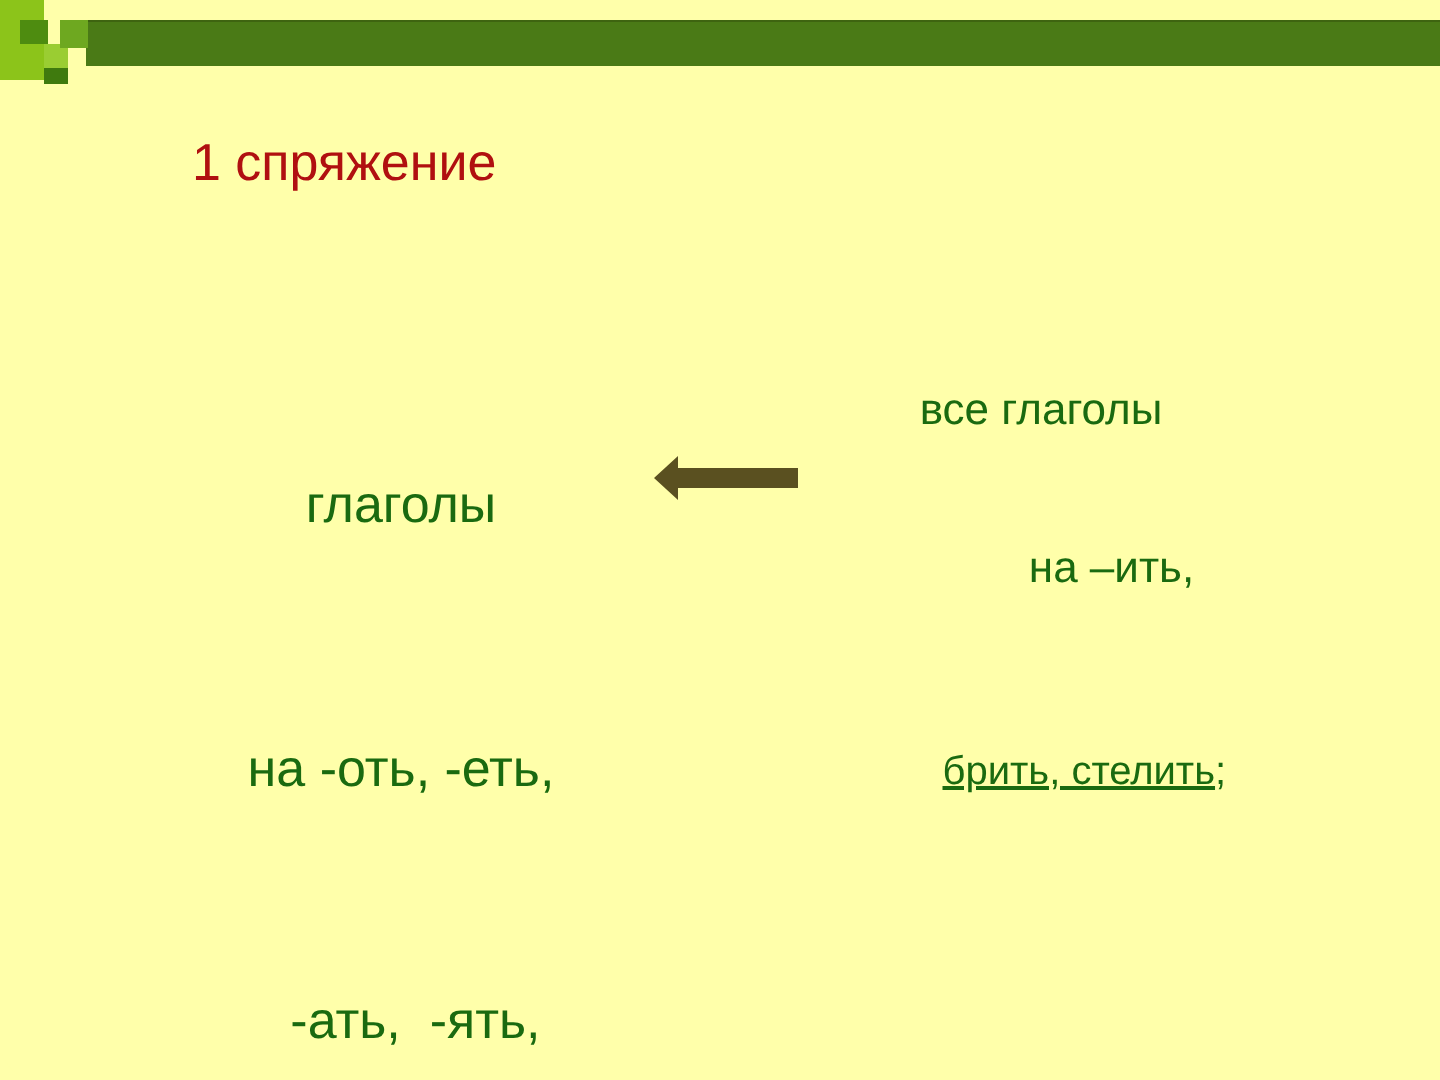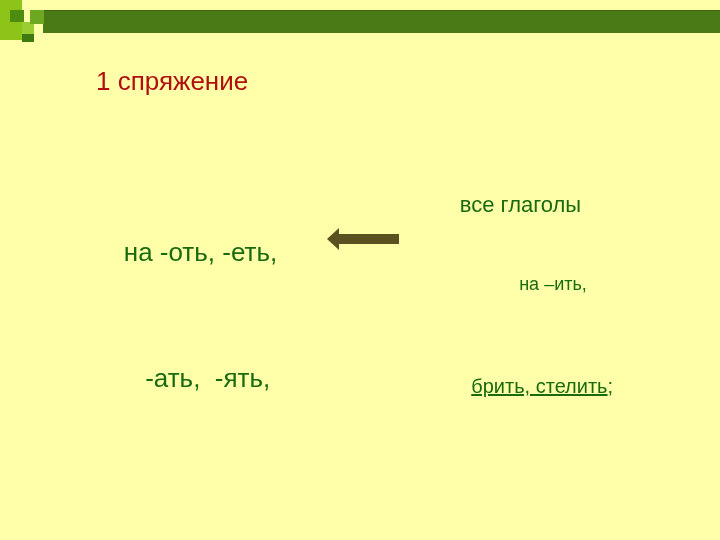--- a/index.html
+++ b/index.html
@@ -22,34 +22,35 @@
   <div class="bar"></div>
   <div class="sq" style="left:0;top:0;width:22px;height:40px;background:#8CC41A;"></div>
   <div class="sq" style="left:10px;top:10px;width:14px;height:12px;background:#4E8C10;"></div>
   <div class="sq" style="left:22px;top:22px;width:12px;height:12px;background:#9ACD32;"></div>
   <div class="sq" style="left:30px;top:10px;width:14px;height:14px;background:#6EA820;"></div>
   <div class="sq" style="left:22px;top:34px;width:12px;height:8px;background:#3F7A0E;"></div>
 
   <div class="hdr" style="left:96px;">1 спряжение</div>
 
   <div class="txt left">
+    <div>глаголы</div>
     <div>на -оть, -еть,</div>
     <div style="margin-top:-6px">  -ать,  -ять,</div>
     
     
     
   </div>
 
   <svg class="arrow" width="72" height="22" viewBox="0 0 72 22">
     <polygon points="0,11 12,0 12,6 72,6 72,16 12,16 12,22" fill="#5A5020"></polygon>
   </svg>
 
   <div class="txt right">
     <div style="font-size:22px;line-height:28px;margin-left:-40px;text-align:center;">все глаголы</div>
-    <div style="font-size:18px;line-height:30px;">     на –ить,</div>
+    <div style="font-size:22px;line-height:30px;">     на –ить,</div>
     <div style="margin-left:-30px;">
       <span class="u">брить, стелить</span><span>;</span>
     </div>
     
     
     
     
     
     
   </div>

